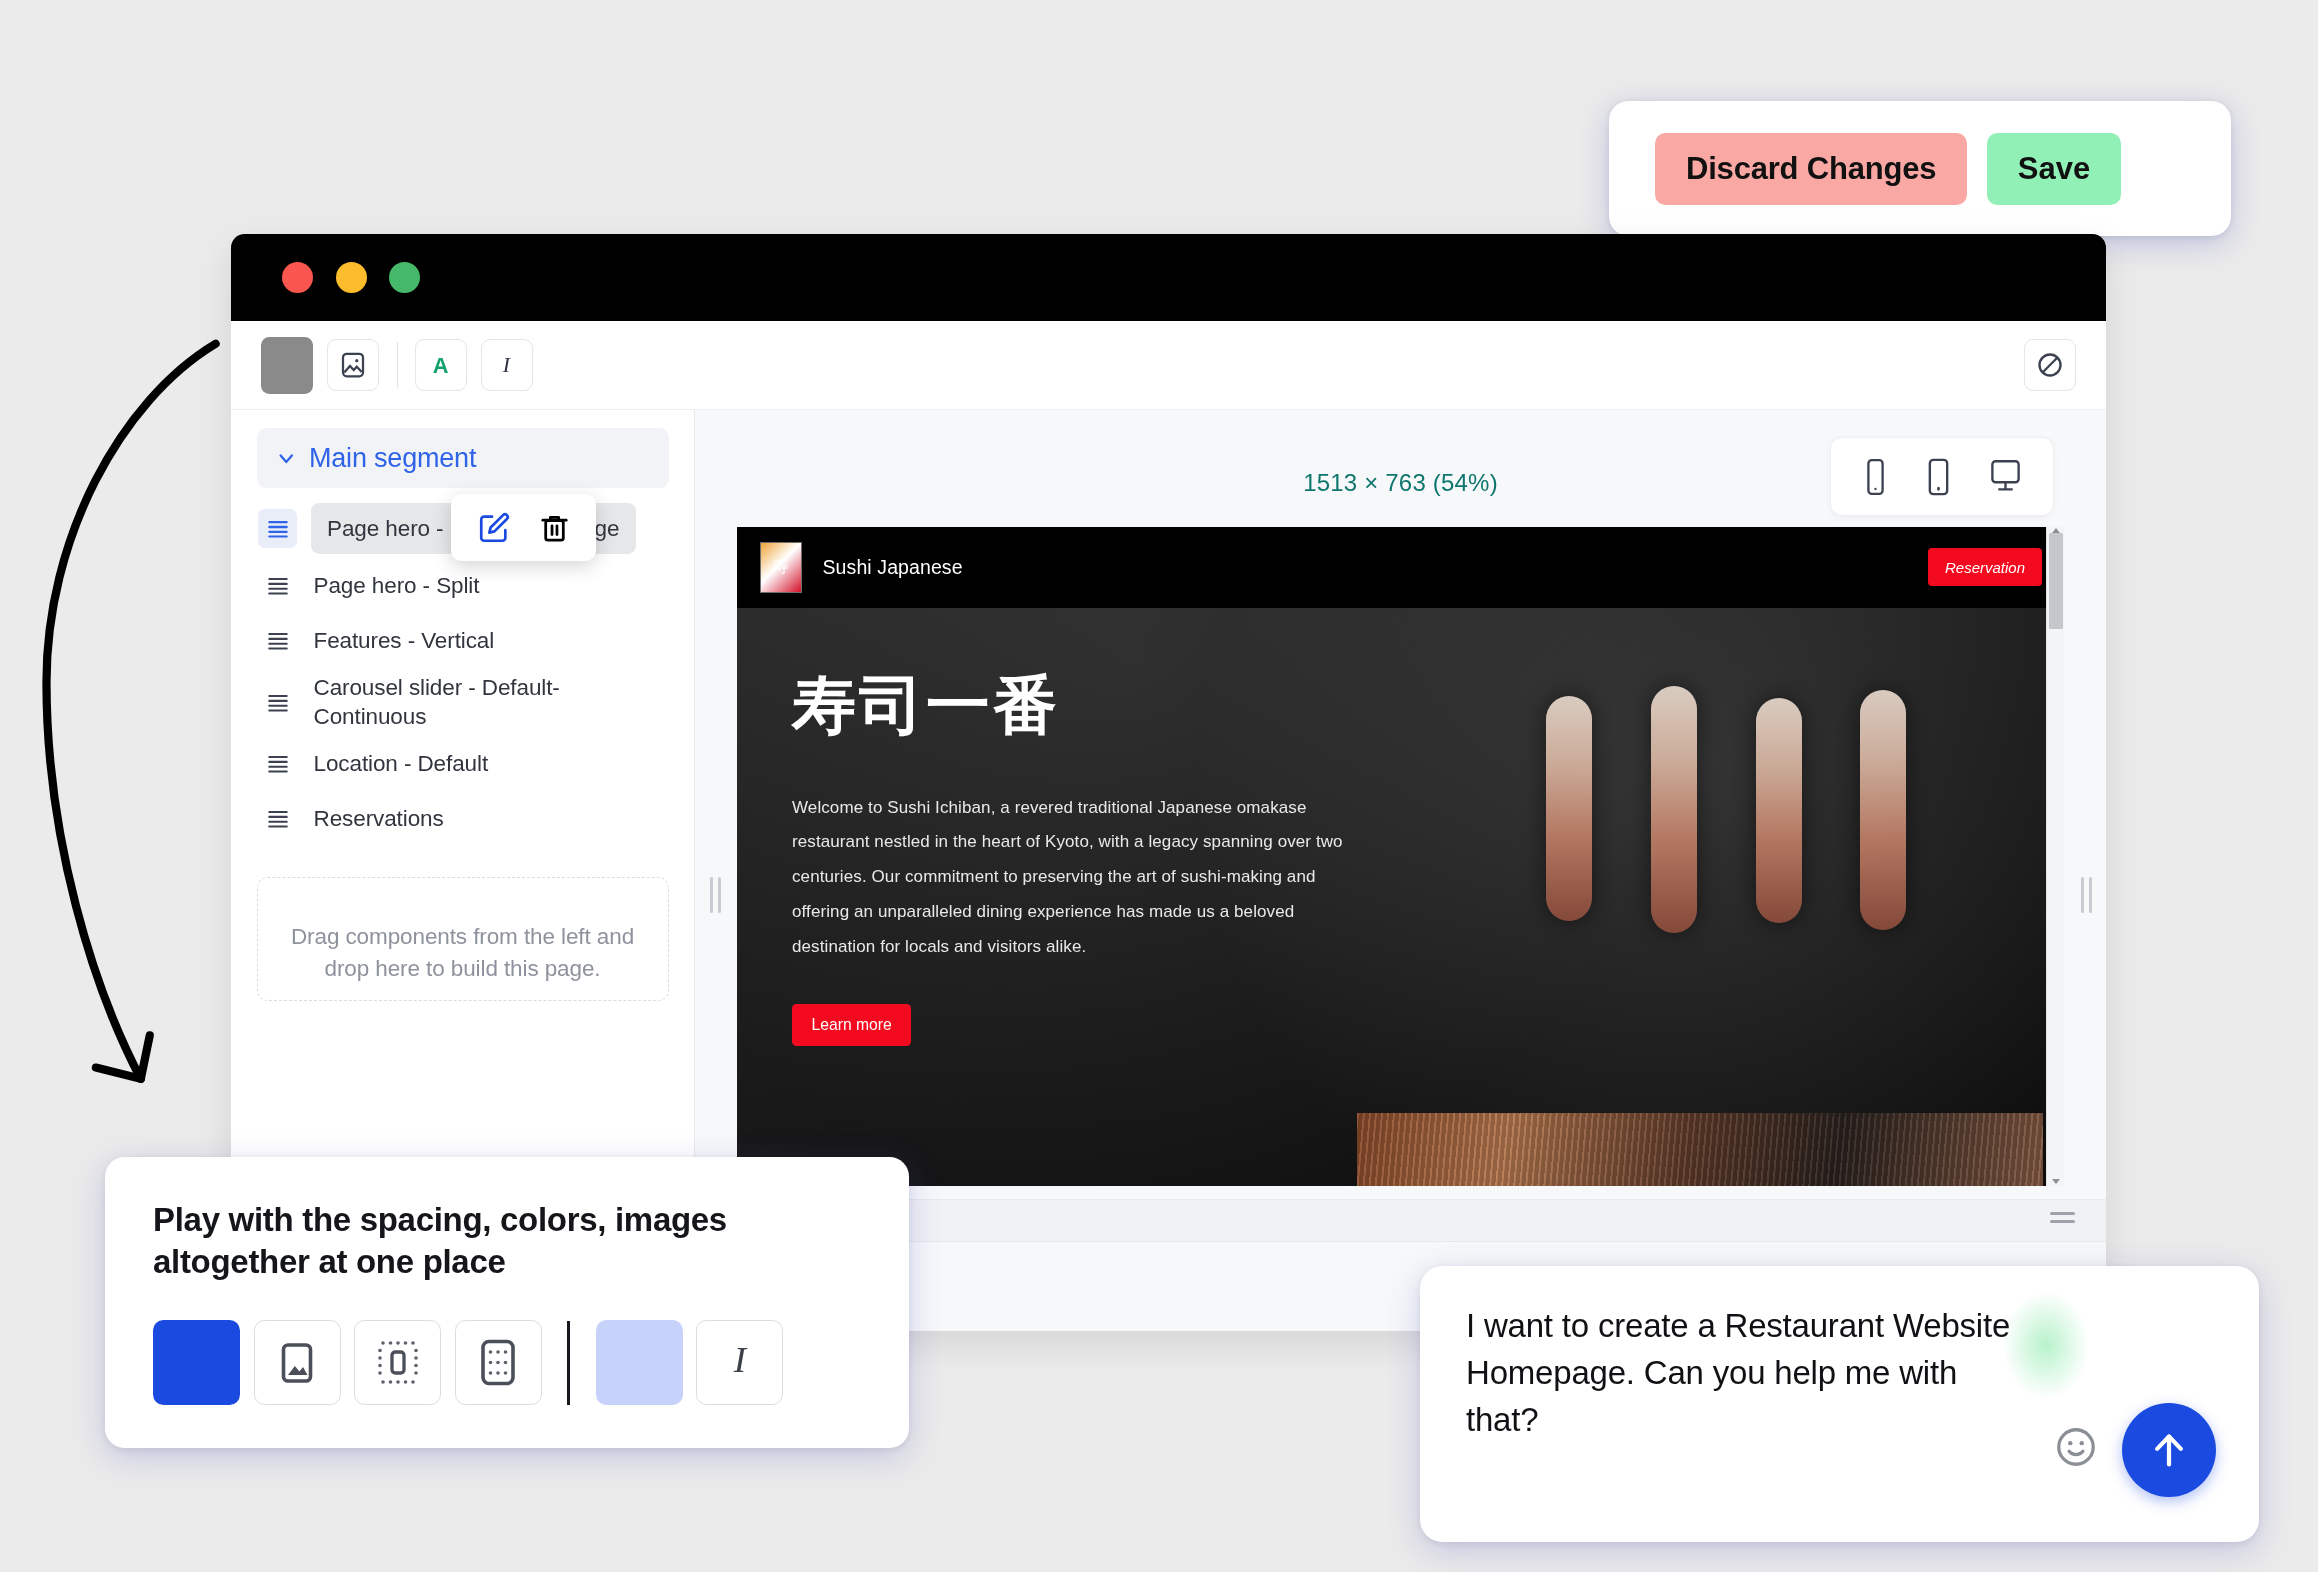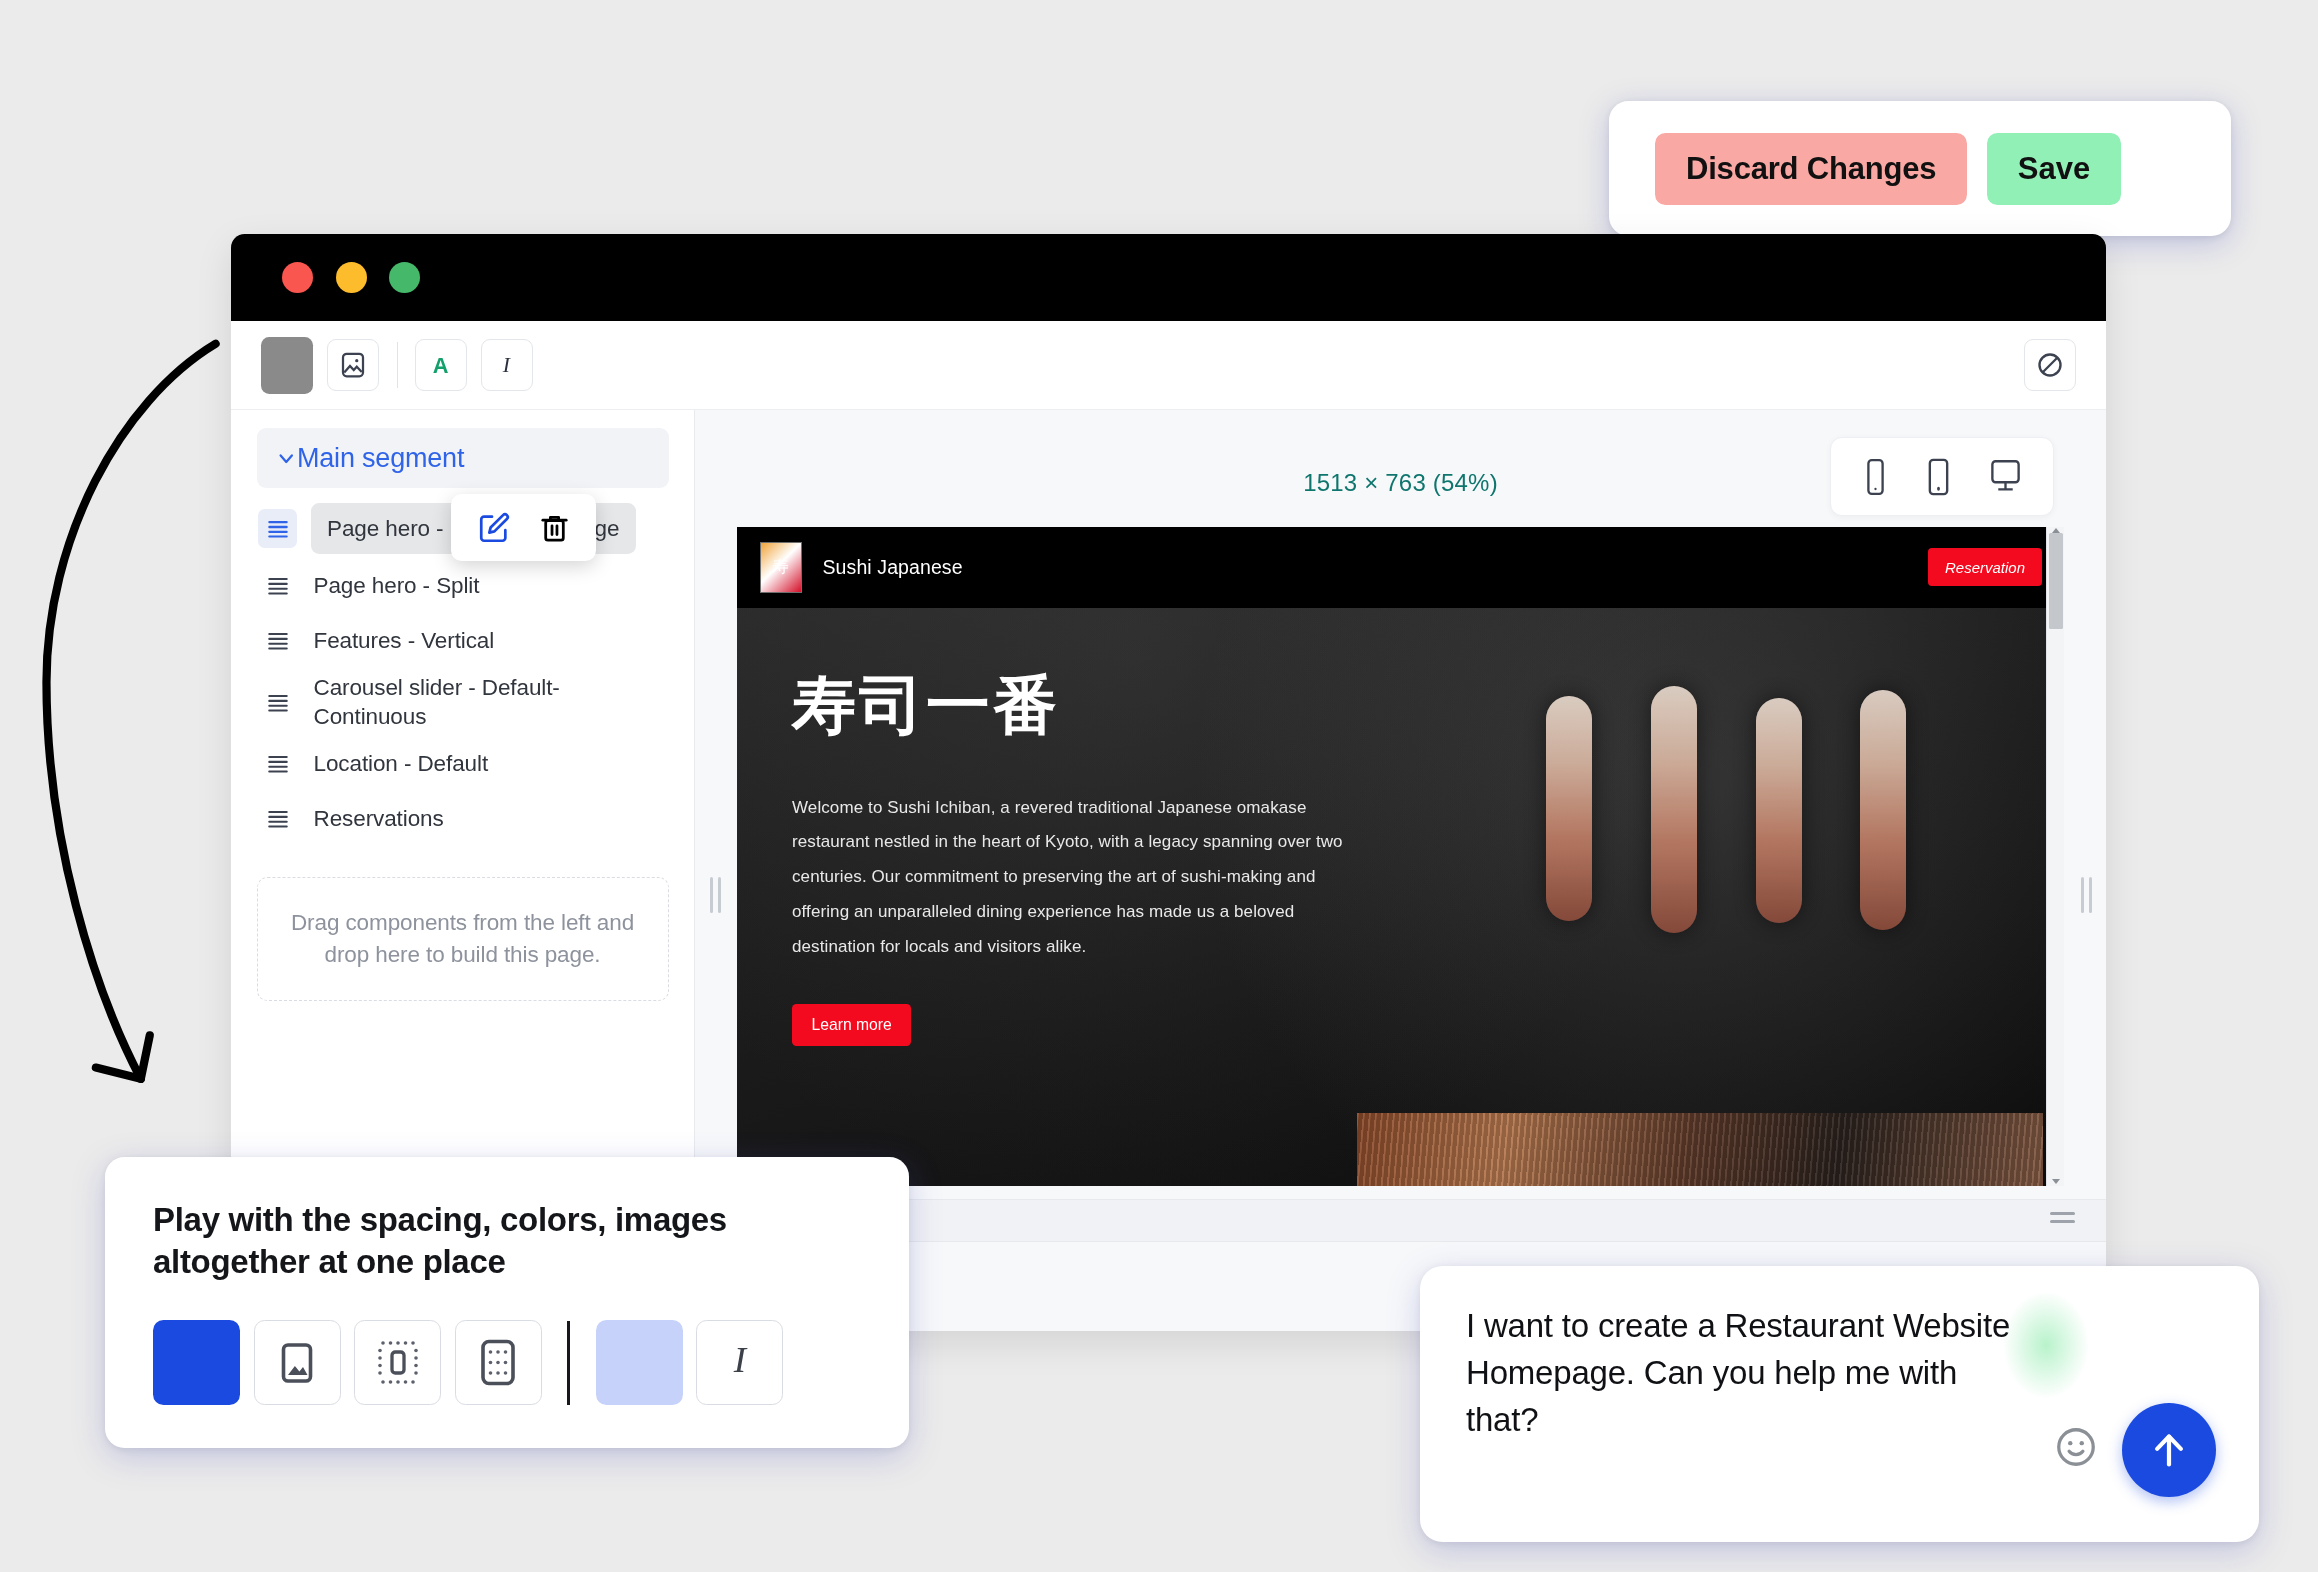--- a/index.html
+++ b/index.html
@@ -73,21 +73,21 @@
   .ebody { display: flex; height: calc(1097px - 87px - 89px); background:#f7f8fa; }
 
   
   .lpanel {
     width: 464px; background: #ffffff;
     border-right: 0.7px solid #e8eaee;
     padding: 18px 25.5px 0 25.5px; position: relative;
   }
   .seg-header {
     background: #f1f3f6; border-radius: 9px;
-    height: 60px; display: flex; align-items: center; 
+    height: 60px; display: flex; align-items: center; gap: 12px;
     padding: 0 18px; margin-bottom: 10.5px; cursor: pointer;
   }
   .seg-header .chev { color: #2f63e8; font-size: 0; line-height: 0; }
   .seg-title { color: #2f63e8; font-size: 27px; letter-spacing: -0.2px; }
 
   .comp-list { padding: 0 1.5px; }
   .comp-row {
     display: flex; align-items: center; gap: 16.5px;
     min-height: 55px; padding: 4.5px 0; cursor: pointer; position: relative;
   }
@@ -106,21 +106,21 @@
     position: absolute; left: 193px; top: -4.5px;
     background: #fff; border-radius: 10.5px; height: 67px;
     box-shadow: 0 5.2px 19.5px rgba(0,0,0,0.17);
     display: flex; align-items: center; gap: 27px; padding: 0 25.5px; z-index: 8;
   }
   .act-btn { background:none; border:none; cursor:pointer; display:flex; padding:0; }
 
   .dropzone {
     margin-top: 30px;
     border: 1.5px dashed #d9dce2; border-radius: 10.5px;
-    min-height: 124px; display: flex; align-items: center; justify-content: center;
+    min-height: 124px; display: flex; align-items: flex-end; justify-content: center;
     text-align: center; padding: 15px 25.5px;
   }
   .dropzone span { font-size: 22.5px; color: #8d929c; line-height: 1.42; letter-spacing:-0.1px; }
 
   
   .canvas { flex: 1; background: #f7f8fa; position: relative; padding-top: 28.5px; }
   .canvas-top {
     display: flex; align-items: center; justify-content: center;
     position: relative; height: 88px;
   }

